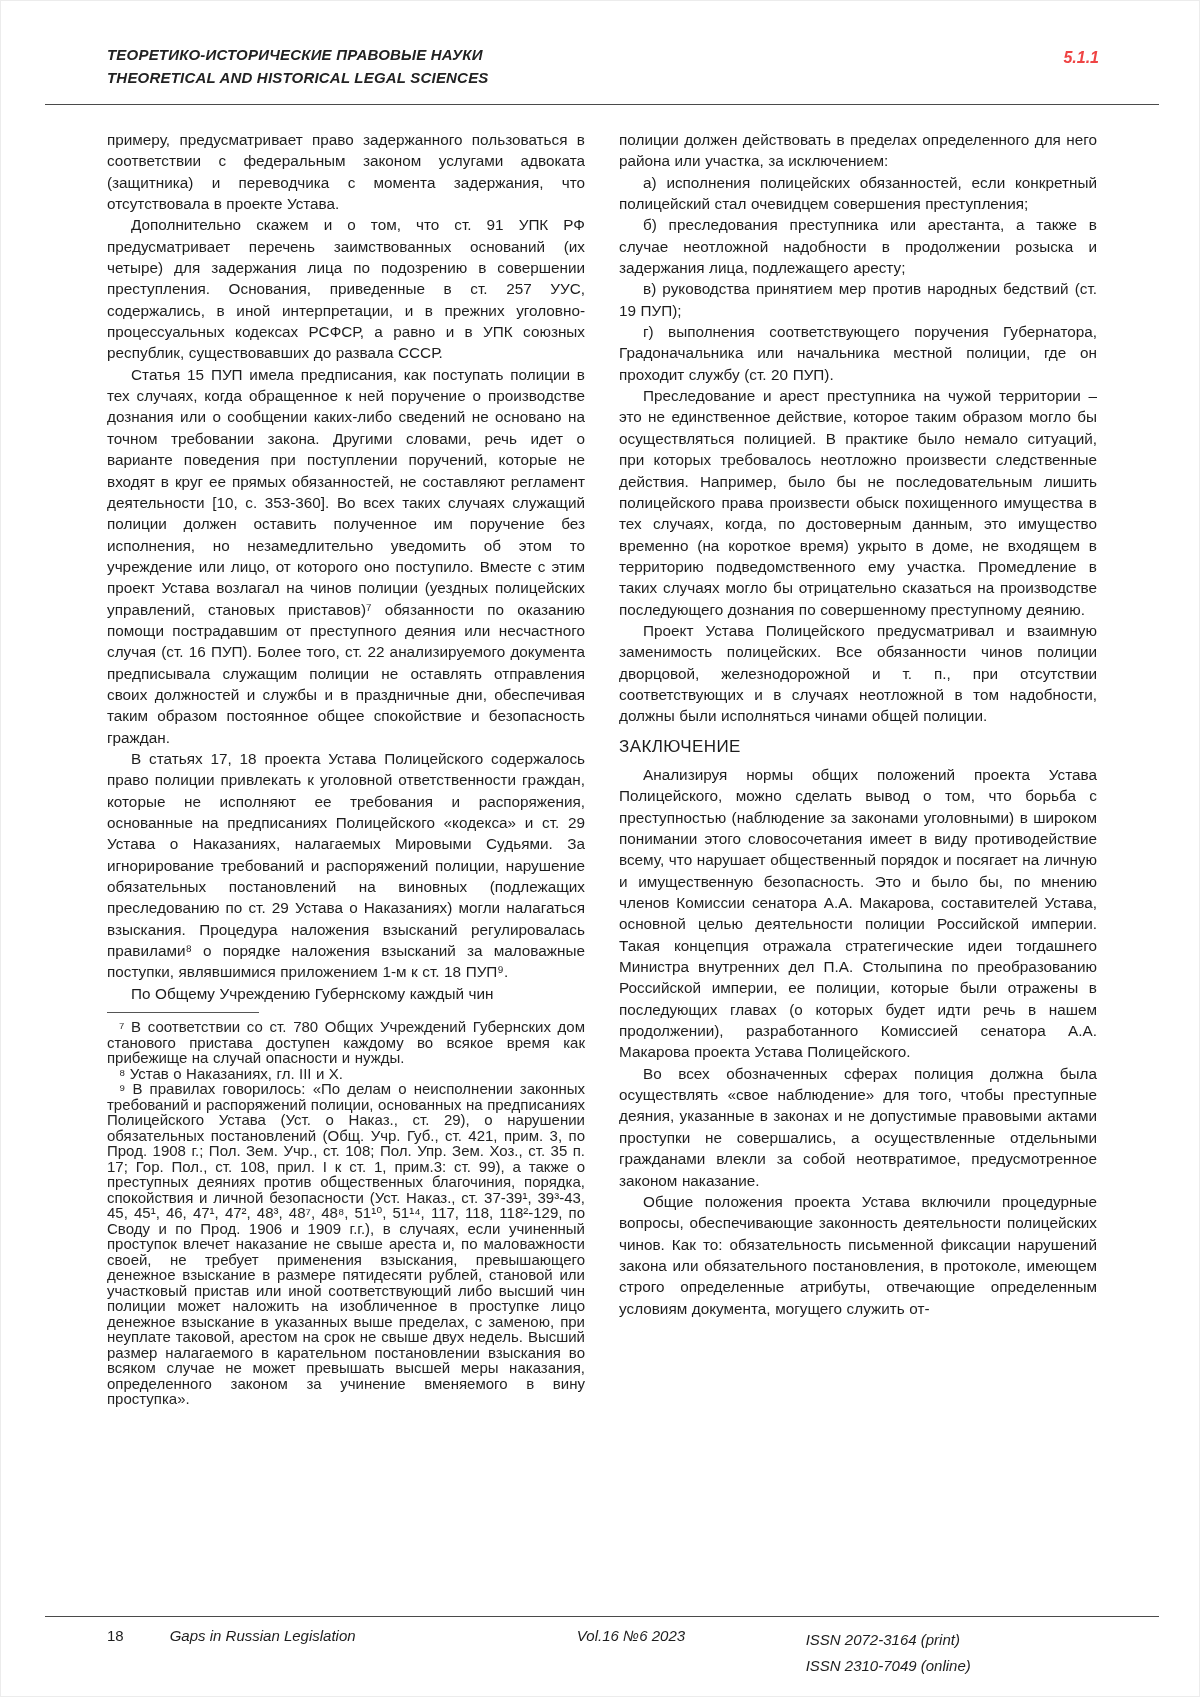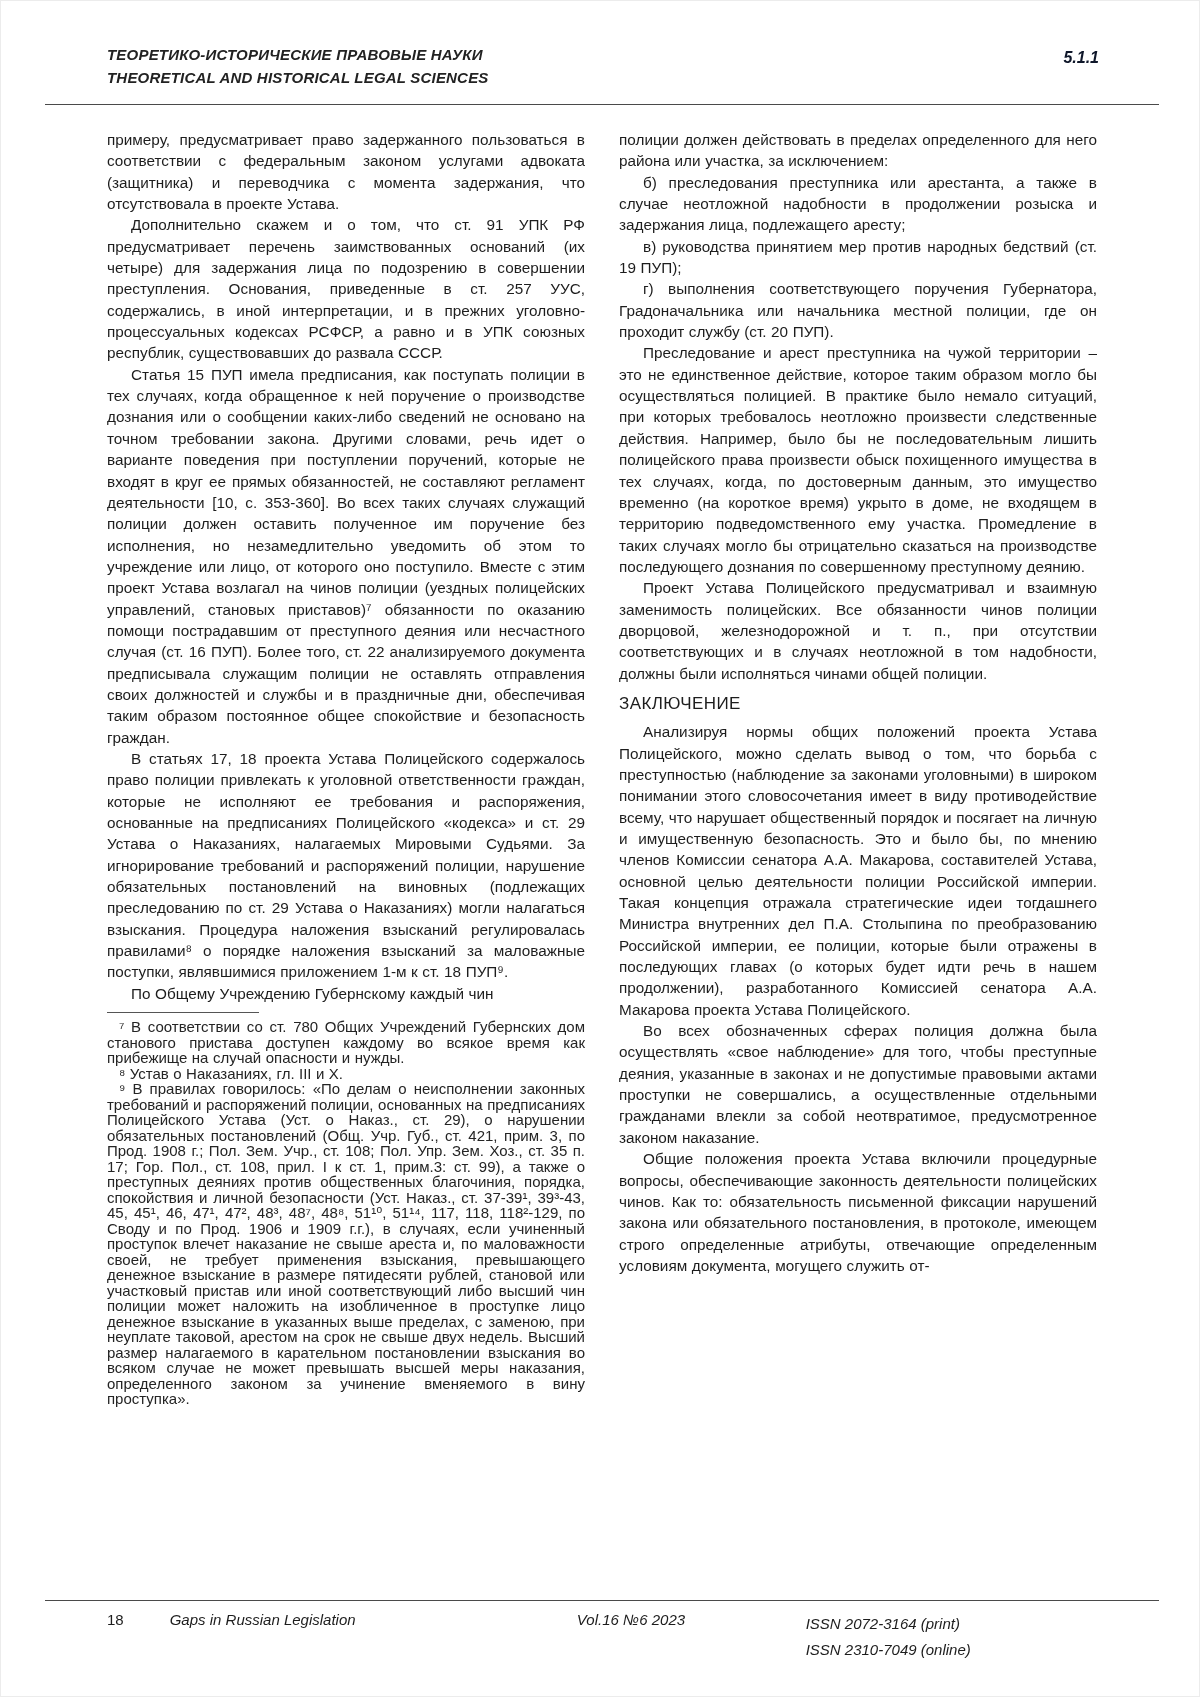--- a/index.html
+++ b/index.html
@@ -19,21 +19,21 @@
   .page-header {
     position: absolute; top: 42px; left: 106px; right: 100px;
     display: flex; justify-content: space-between; align-items: flex-start;
   }
   .header-line {
     font-size: 15px; font-weight: bold; font-style: italic;
     line-height: 23px; letter-spacing: 0.2px; color: #222;
   }
   .header-code {
     font-size: 16px; font-weight: bold; font-style: italic;
-    margin-top: 6px; color: #0f172a; text-align: right;
+    margin-top: 6px; color: #ef4444; text-align: right;
   }
   .header-rule {
     position: absolute; top: 103px; left: 44px; right: 40px;
     border-top: 1.4px solid #4a4a4a;
   }
   
   .columns {
     position: absolute; top: 128px; left: 106px; right: 102px;
     display: flex; gap: 34px;
   }
@@ -56,21 +56,21 @@
     width: 152px; border-top: 1px solid #555;
     margin: 8px 0 6px 0;
   }
   .footnote {
     font-size: 15px; line-height: 15.5px;
     text-align: justify; text-indent: 12px;
     color: #242424;
   }
   
   .page-footer {
-    position: absolute; left: 0; right: 0; bottom: 0; height: 96px;
+    position: absolute; left: 0; right: 0; bottom: 0; height: 80px;
     background: #ffffff;
     border-radius: 20px;
   }
   .footer-rule {
     position: absolute; top: 0; left: 44px; right: 40px;
     border-top: 1.4px solid #4a4a4a;
   }
   .footer-content {
     position: absolute; top: 11px; left: 106px; right: 44px;
     display: flex; align-items: flex-start;
@@ -108,20 +108,21 @@
       <div class="footnote-rule"></div>
       <div>
         <p class="footnote">⁷ В соответствии со ст. 780 Общих Учреждений Губернских дом станового пристава доступен каждому во всякое время как прибежище на случай опасности и нужды.</p>
         <p class="footnote">⁸ Устав о Наказаниях, гл. III и X.</p>
         <p class="footnote">⁹ В правилах говорилось: «По делам о неисполнении законных требований и распоряжений полиции, основанных на предписаниях Полицейского Устава (Уст. о Наказ., ст. 29), о нарушении обязательных постановлений (Общ. Учр. Губ., ст. 421, прим. 3, по Прод. 1908 г.; Пол. Зем. Учр., ст. 108; Пол. Упр. Зем. Хоз., ст. 35 п. 17; Гор. Пол., ст. 108, прил. I к ст. 1, прим.3: ст. 99), а также о преступных деяниях против общественных благочиния, порядка, спокойствия и личной безопасности (Уст. Наказ., ст. 37-39¹, 39³-43, 45, 45¹, 46, 47¹, 47², 48³, 48⁷, 48⁸, 51¹⁰, 51¹⁴, 117, 118, 118²-129, по Своду и по Прод. 1906 и 1909 г.г.), в случаях, если учиненный проступок влечет наказание не свыше ареста и, по маловажности своей, не требует применения взыскания, превышающего денежное взыскание в размере пятидесяти рублей, становой или участковый пристав или иной соответствующий либо высший чин полиции может наложить на изобличенное в проступке лицо денежное взыскание в указанных выше пределах, с заменою, при неуплате таковой, арестом на срок не свыше двух недель. Высший размер налагаемого в карательном постановлении взыскания во всяком случае не может превышать высшей меры наказания, определенного законом за учинение вменяемого в вину проступка».</p>
       </div>
     </section>
 
     <section class="col">
       <p class="para no-indent">полиции должен действовать в пределах определенного для него района или участка, за исключением:</p>
+      <p class="para">а) исполнения полицейских обязанностей, если конкретный полицейский стал очевидцем совершения преступления;</p>
       <p class="para">б) преследования преступника или арестанта, а также в случае неотложной надобности в продолжении розыска и задержания лица, подлежащего аресту;</p>
       <p class="para">в) руководства принятием мер против народных бедствий (ст. 19 ПУП);</p>
       <p class="para">г) выполнения соответствующего поручения Губернатора, Градоначальника или начальника местной полиции, где он проходит службу (ст. 20 ПУП).</p>
       <p class="para">Преследование и арест преступника на чужой территории – это не единственное действие, которое таким образом могло бы осуществляться полицией. В практике было немало ситуаций, при которых требовалось неотложно произвести следственные действия. Например, было бы не последовательным лишить полицейского права произвести обыск похищенного имущества в тех случаях, когда, по достоверным данным, это имущество временно (на короткое время) укрыто в доме, не входящем в территорию подведомственного ему участка. Промедление в таких случаях могло бы отрицательно сказаться на производстве последующего дознания по совершенному преступному деянию.</p>
       <p class="para">Проект Устава Полицейского предусматривал и взаимную заменимость полицейских. Все обязанности чинов полиции дворцовой, железнодорожной и т. п., при отсутствии соответствующих и в случаях неотложной в том надобности, должны были исполняться чинами общей полиции.</p>
 
       <h2 class="conclusion-heading">ЗАКЛЮЧЕНИЕ</h2>
 
       <p class="para">Анализируя нормы общих положений проекта Устава Полицейского, можно сделать вывод о том, что борьба с преступностью (наблюдение за законами уголовными) в широком понимании этого словосочетания имеет в виду противодействие всему, что нарушает общественный порядок и посягает на личную и имущественную безопасность. Это и было бы, по мнению членов Комиссии сенатора А.А. Макарова, составителей Устава, основной целью деятельности полиции Российской империи. Такая концепция отражала стратегические идеи тогдашнего Министра внутренних дел П.А. Столыпина по преобразованию Российской империи, ее полиции, которые были отражены в последующих главах (о которых будет идти речь в нашем продолжении), разработанного Комиссией сенатора А.А. Макарова проекта Устава Полицейского.</p>
       <p class="para">Во всех обозначенных сферах полиция должна была осуществлять «свое наблюдение» для того, чтобы преступные деяния, указанные в законах и не допустимые правовыми актами проступки не совершались, а осуществленные отдельными гражданами влекли за собой неотвратимое, предусмотренное законом наказание.</p>

